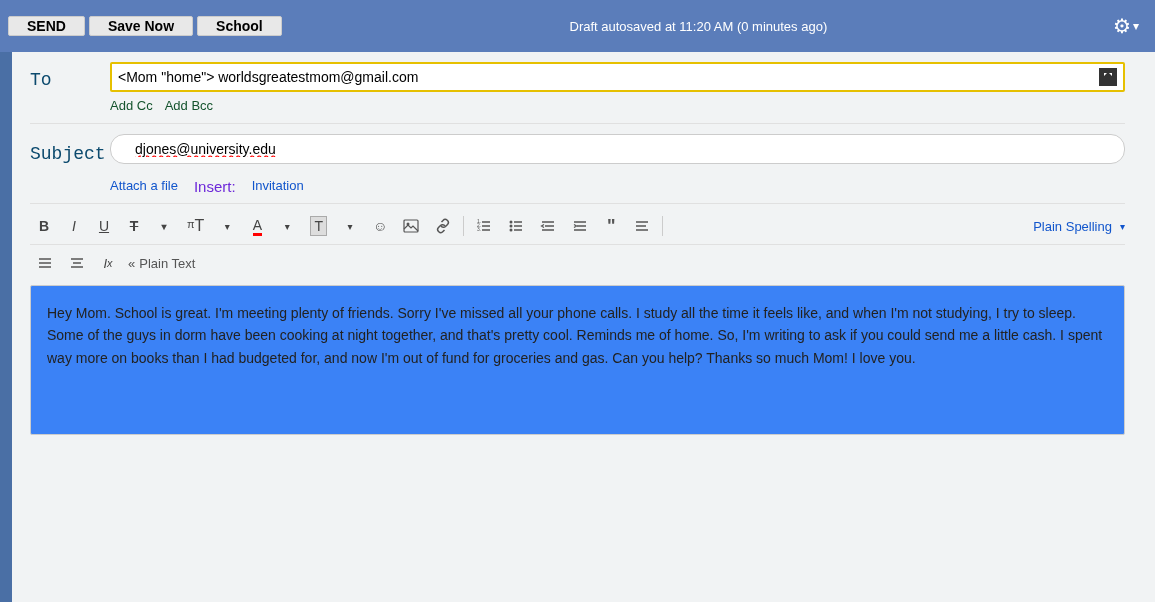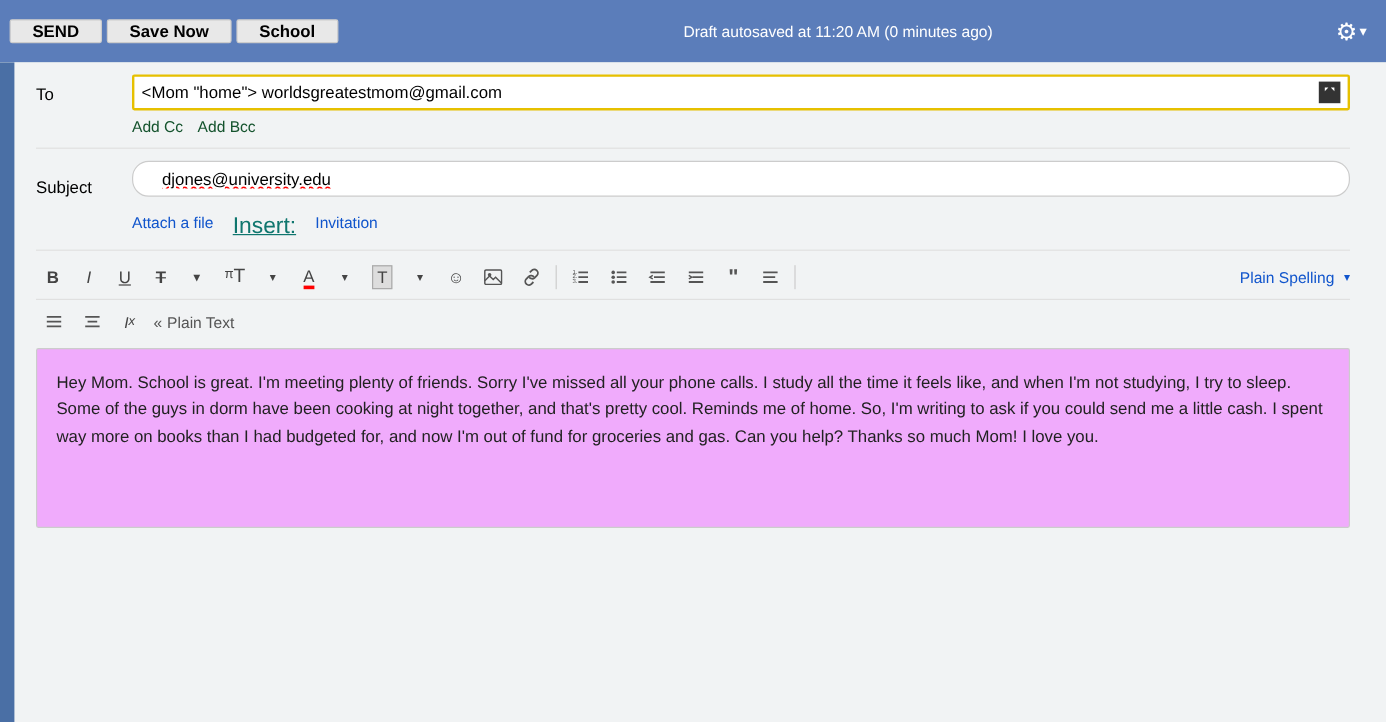--- a/index.html
+++ b/index.html
@@ -61,25 +61,26 @@
     }
 
     
     .field-row {
       display: flex;
       align-items: flex-start;
       padding: 10px 0;
       border-bottom: 1px solid #e0e0e0;
     }
     .field-label {
-      color: #000000;
-      font-size: 14px;
+      color: #0c4a6e;
+      font-size: 18px;
       width: 80px;
       padding-top: 8px;
       flex-shrink: 0;
+      font-family: Liberation Mono, monospace;
     }
     .field-content {
       flex: 1;
     }
     .to-input-wrapper {
       display: flex;
       align-items: center;
       border: 2px solid #e6c000;
       background: #fff;
       border-radius: 2px;
@@ -140,23 +141,22 @@
       align-items: flex-start;
       border-bottom: 1px solid #e0e0e0;
     }
     .attach-link {
       color: #1155cc;
       text-decoration: none;
       font-size: 13px;
       cursor: pointer;
     }
     .insert-label {
-      color: #0f766e;
-      font-size: 19px;
-      text-decoration: underline;
+      color: #6d28d9;
+      font-size: 15px;
     }
 
     
     .format-toolbar {
       display: flex;
       align-items: center;
       flex-wrap: wrap;
       padding: 8px 0 4px 0;
       gap: 2px;
       border-bottom: 1px solid #e0e0e0;
@@ -206,21 +206,21 @@
       font-size: 13px;
       cursor: pointer;
       display: flex;
       align-items: center;
       gap: 4px;
       margin-left: 4px;
     }
 
     
     .message-body {
-      background: #f0abfc;
+      background: #3b82f6;
       border: 1px solid #ccc;
       border-radius: 2px;
       padding: 16px;
       min-height: 150px;
       font-size: 14px;
       line-height: 1.6;
       color: #222;
     }
 
     

